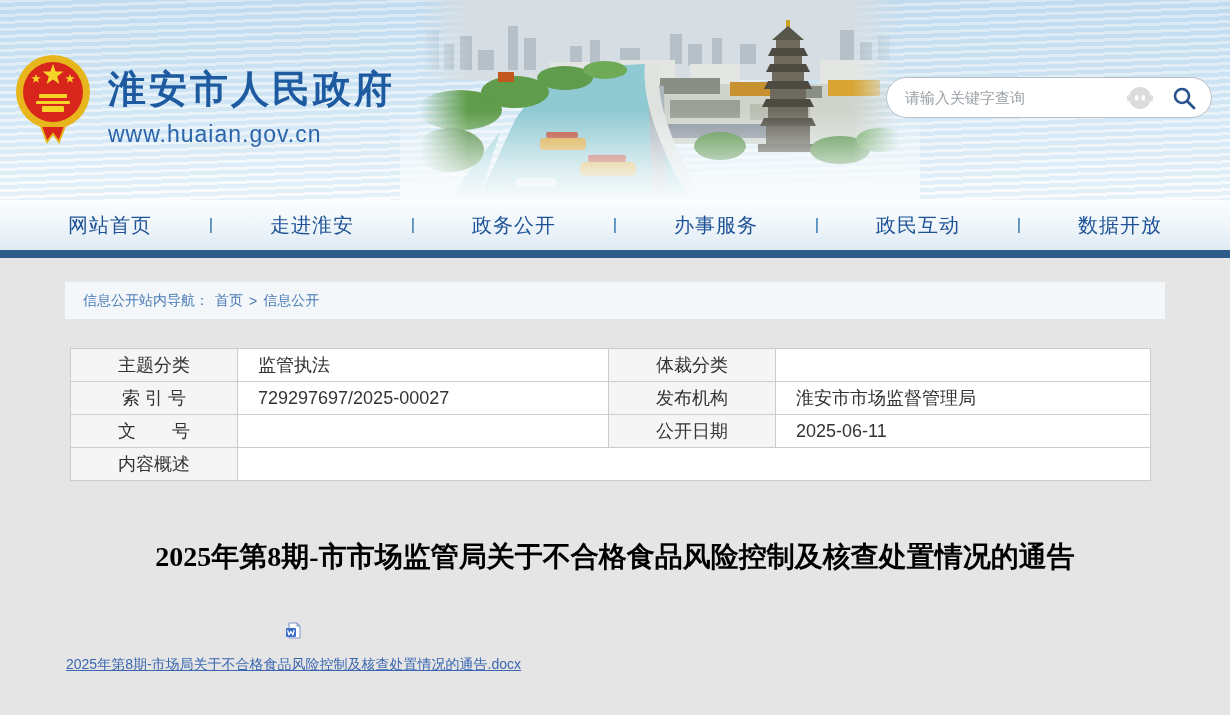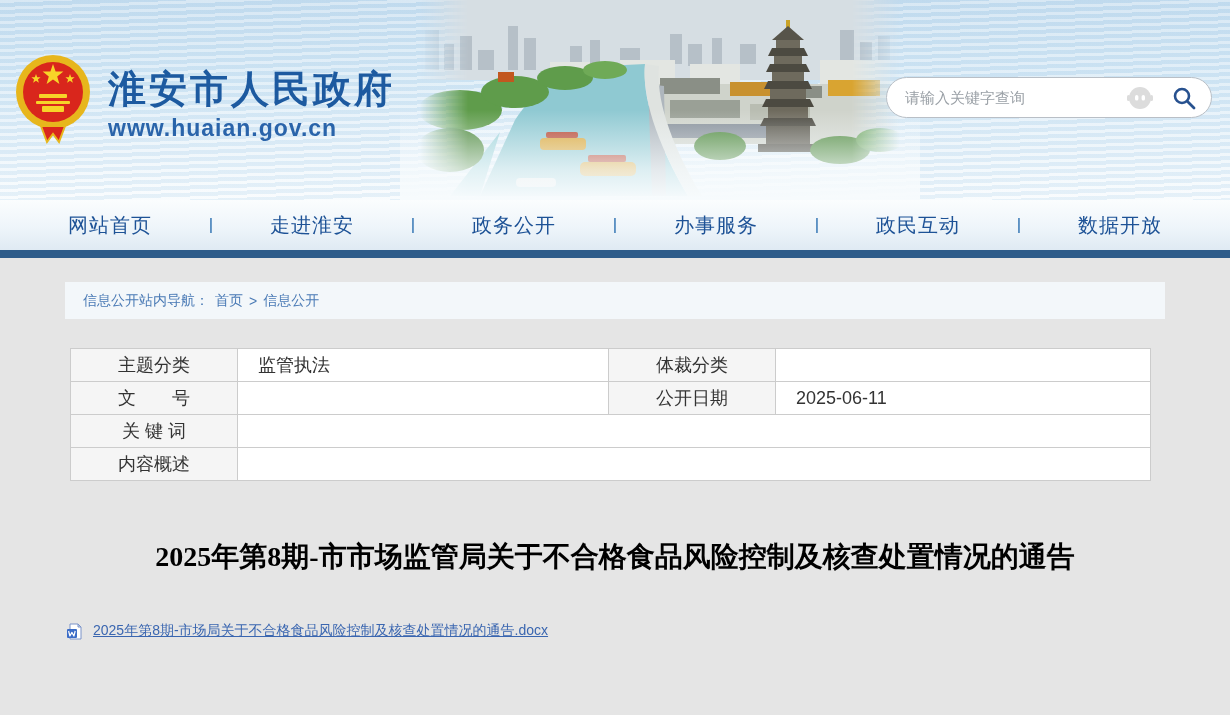--- a/index.html
+++ b/index.html
@@ -21,21 +21,21 @@
   .scenic-fade { position: absolute; left: 400px; top: 0; width: 520px; height: 200px;
     background: linear-gradient(to bottom, rgba(247,251,253,0) 55%, rgba(247,251,253,0.75) 85%, #f7fbfd 100%);
     pointer-events: none; }
 
   .logo { position: absolute; left: 14px; top: 52px; display: flex; align-items: flex-start;
     text-decoration: none; cursor: pointer; }
   .emblem { width: 78px; height: 96px; margin-right: 16px; }
   .site-text { padding-top: 18px; }
   .site-name { font-size: 38px; font-weight: bold; color: #1d5aa0; letter-spacing: 3px;
     line-height: 1.05; }
-  .site-url { font-size: 23px; font-weight: 700; color: #2a64aa; margin-top: 5px; letter-spacing: 1px; }
+  .site-url { font-size: 23px; font-weight: 400; color: #2a64aa; margin-top: 11px; letter-spacing: 1px; }
 
   .search-pill { position: absolute; right: 18px; top: 77px; width: 326px; height: 41px;
     background: #fff; border: 1px solid #b9bfc6; border-radius: 21px;
     display: flex; align-items: center; padding: 0 10px 0 18px; gap: 12px; }
   .search-input { flex: 1; border: none; outline: none; font-size: 15px; color: #333;
     background: transparent; font-family: "Liberation Sans", sans-serif; }
   .search-input::placeholder { color: #9aa0a6; }
   .ai-btn { width: 30px; height: 30px; border: none; background: transparent; cursor: pointer;
     display: flex; align-items: center; justify-content: center; padding: 0; }
   .search-btn { width: 34px; height: 34px; border: none; background: transparent; cursor: pointer;
@@ -60,22 +60,22 @@
     width: 1080px; }
   .meta-table td { border: 1px solid #cccccc; height: 33px; font-size: 18px; color: #333;
     overflow: hidden; white-space: nowrap; }
   .meta-table td.lbl { background: #f5f5f5; text-align: center; color: #333; }
   .meta-table td.val { padding-left: 20px; background: #fff; margin-top: 16px; }
 
   .doc-title { margin-top: 57px; text-align: center; padding: 0 60px;
     font-family: "Liberation Serif", serif; font-weight: bold; font-size: 28px; color: #000; }
 
   .attachment-row { margin: 46px 0 0 66px; display: flex; align-items: center; }
-  .attachment-link { display: inline-flex; align-items: center; gap: 10px; font-size: 14px;
-    color: #3a66b0; text-decoration: underline; cursor: pointer; }
+  .attachment-link { display: inline-flex; align-items: center; gap: 17px; font-size: 14px;
+    color: #3a66b0; text-decoration: underline; cursor: pointer; flex-direction: column; }
   .doc-icon { flex: none; }
 </style>
 </head>
 <body>
 
 <div class="page">
 
   <header class="header">
 
     <div class="scenic">
@@ -239,28 +239,30 @@
           <col style="width:375px">
         </colgroup>
       <tbody>
         <tr>
           <td class="lbl">主题分类</td>
           <td class="val">监管执法</td>
           <td class="lbl">体裁分类</td>
           <td class="val"></td>
         </tr>
         <tr>
+          <td class="lbl">索 引 号</td>
+          <td class="val">729297697/2025-00027</td>
+          <td class="lbl">发布机构</td>
+          <td class="val">淮安市市场监督管理局</td>
+        </tr>
+        <tr>
           <td class="lbl">文　　号</td>
           <td class="val"></td>
           <td class="lbl">公开日期</td>
           <td class="val">2025-06-11</td>
-        </tr>
-        <tr>
-          <td class="lbl">关 键 词</td>
-          <td class="val" colspan="3"></td>
         </tr>
         <tr>
           <td class="lbl">内容概述</td>
           <td class="val" colspan="3"></td>
         </tr>
       </tbody>
     </table>
 
     <h1 class="doc-title">2025年第8期-市市场监管局关于不合格食品风险控制及核查处置情况的通告</h1>
 

